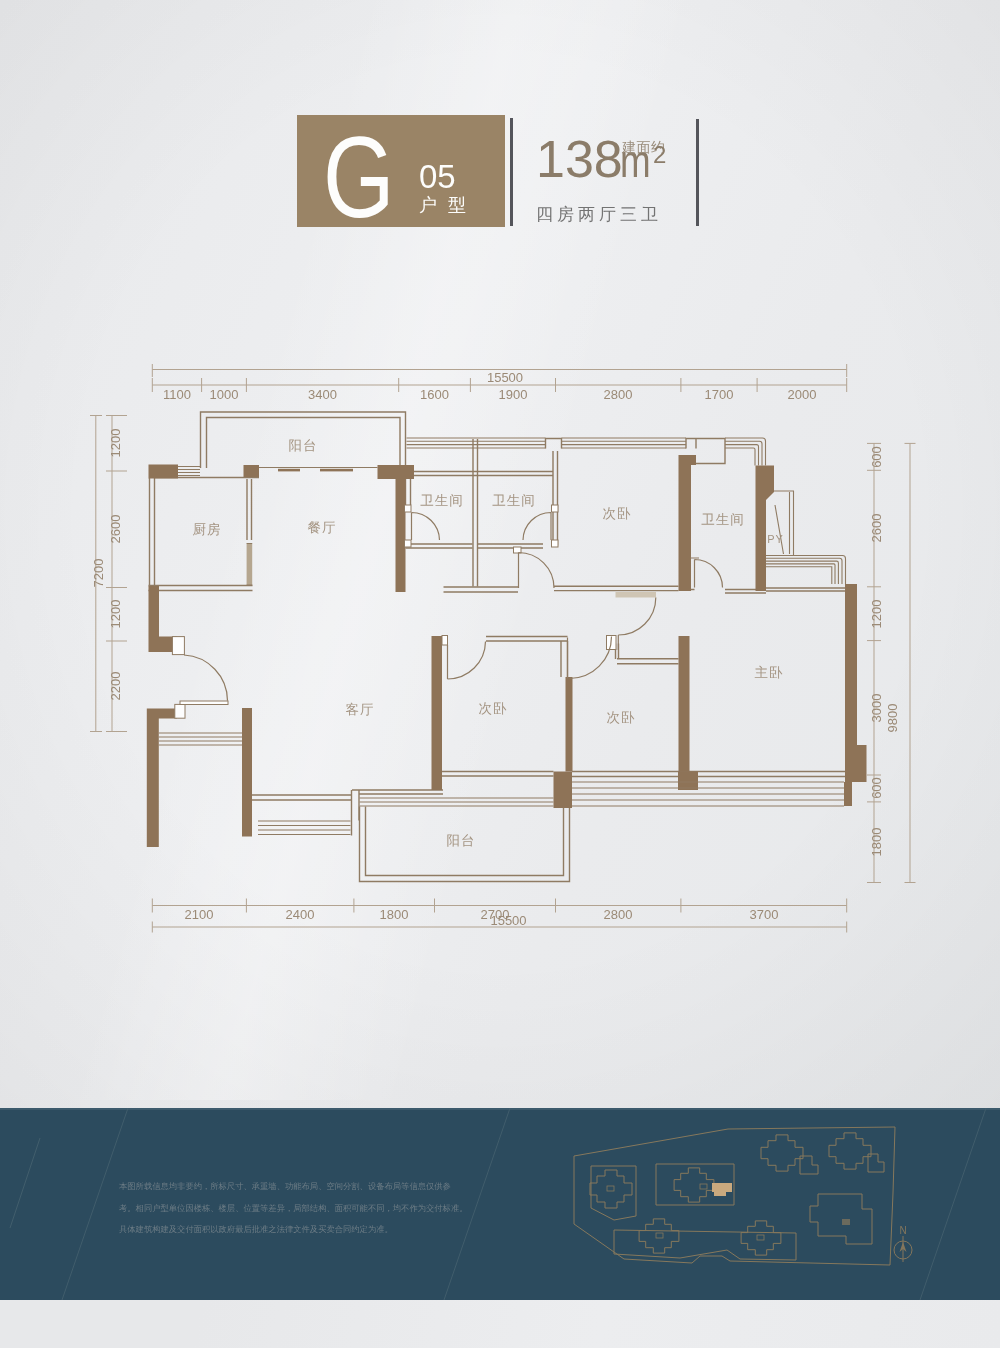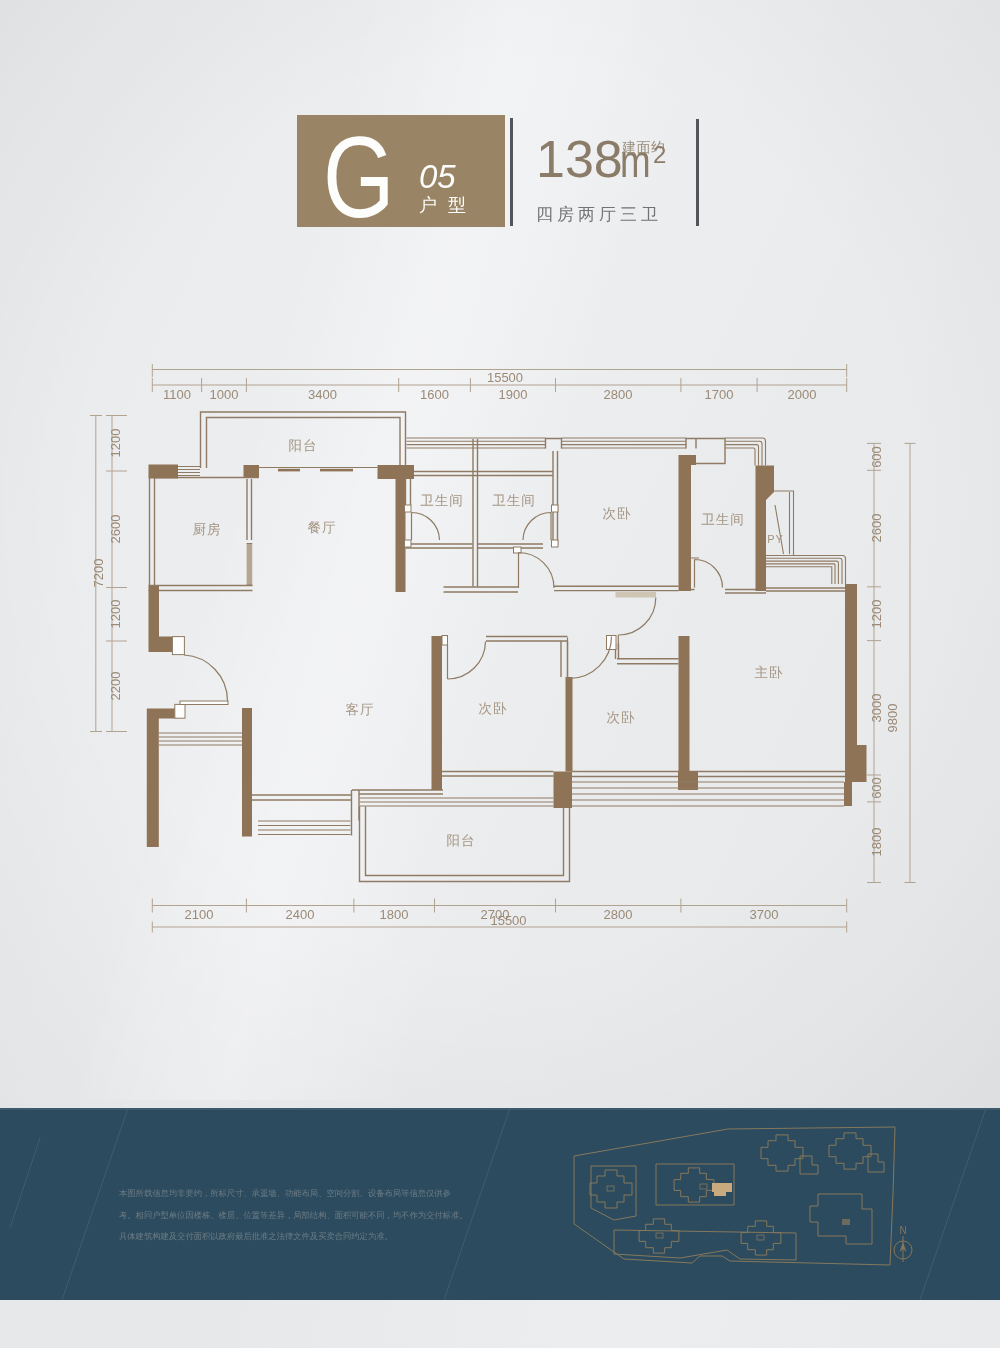--- a/index.html
+++ b/index.html
@@ -13,21 +13,21 @@
 <div class="abs" id="bgwrap" style="left:0;top:0;width:1000px;height:1348px;background:linear-gradient(115deg,#e8e9eb 0%,#eeeff1 38%,#eaebed 60%,#e6e8ea 100%);"></div>
 
 <div class="abs" style="left:0;top:0;width:1000px;height:1348px;background:radial-gradient(ellipse 75% 60% at 50% 38%,rgba(0,0,0,0) 55%,rgba(0,0,0,0.045) 100%);"></div>
 
 <div class="abs" style="left:0;top:0;width:1000px;height:1100px;background:linear-gradient(105deg,rgba(255,255,255,0) 28%,rgba(255,255,255,0.28) 40%,rgba(255,255,255,0) 54%);"></div>
 
 <div class="abs" style="left:297px;top:115px;width:208px;height:112px;background:#9a8466;"></div>
 
 <div class="abs" style="left:323px;top:117px;width:110px;height:120px;color:#fdfdfc;font-size:115px;line-height:120px;transform:scale(0.8,1);transform-origin:0 0;">G</div>
 
-<div class="abs" style="left:419px;top:159.6px;color:#fdfdfc;font-size:33px;line-height:33px;font-style:italic;">05</div>
+<div class="abs" style="left:419px;top:159.6px;color:#fdfdfc;font-size:33px;line-height:33px;">05</div>
 
 <div class="abs" style="left:419px;top:195.5px;color:#fdfdfc;font-size:18px;line-height:19px;letter-spacing:11px;text-align:right;">户型</div>
 
 <div class="abs" style="left:510px;top:118px;width:3px;height:108px;background:#54555b;"></div>
 
 <div class="abs" style="left:536px;top:133px;color:#8b7c69;font-size:52px;line-height:52px;letter-spacing:0px;">138</div>
 
 <div class="abs" style="left:620px;top:138px;color:#8b7c69;font-size:46px;line-height:46px;transform:scale(0.8,1);transform-origin:0 0;">m</div>
 
 <div class="abs" style="left:622px;top:143px;color:#9a8d7c;font-size:14px;line-height:9px;letter-spacing:0.5px;">建面约</div>
@@ -417,15 +417,15 @@
 </g>
 
 <g stroke="#84765c" fill="none">
 <circle cx="903" cy="142" r="9"></circle>
 <path d="M903 128v26" stroke-width="1"></path>
 <path d="M903 134l-3.5 10 3.5-3 3.5 3z" fill="#84765c" stroke="none"></path>
 </g>
 <text x="903" y="126" fill="#84765c" font-size="10" text-anchor="middle" font-family="Liberation Sans,sans-serif">N</text>
 </svg>
 
-<div class="abs" style="left:119px;top:1176px;width:345px;color:#6e7d86;font-size:8.3px;line-height:21.6px;letter-spacing:0;white-space:nowrap;margin-top:7px;">本图所载信息均非要约，所标尺寸、承重墙、功能布局、空间分割、设备布局等信息仅供参<br>考。相同户型单位因楼栋、楼层、位置等差异，局部结构、面积可能不同，均不作为交付标准。<br>具体建筑构建及交付面积以政府最后批准之法律文件及买卖合同约定为准。</div>
+<div class="abs" style="left:119px;top:1176px;width:345px;color:#6e7d86;font-size:8.3px;line-height:21.6px;letter-spacing:0;white-space:nowrap;">本图所载信息均非要约，所标尺寸、承重墙、功能布局、空间分割、设备布局等信息仅供参<br>考。相同户型单位因楼栋、楼层、位置等差异，局部结构、面积可能不同，均不作为交付标准。<br>具体建筑构建及交付面积以政府最后批准之法律文件及买卖合同约定为准。</div>
 
 <div class="abs" style="left:0;top:1300px;width:1000px;height:48px;background:linear-gradient(100deg,#e7e8ea 20%,#eceDef 60%,#e9eaec 100%);"></div>
 
 </body></html>

